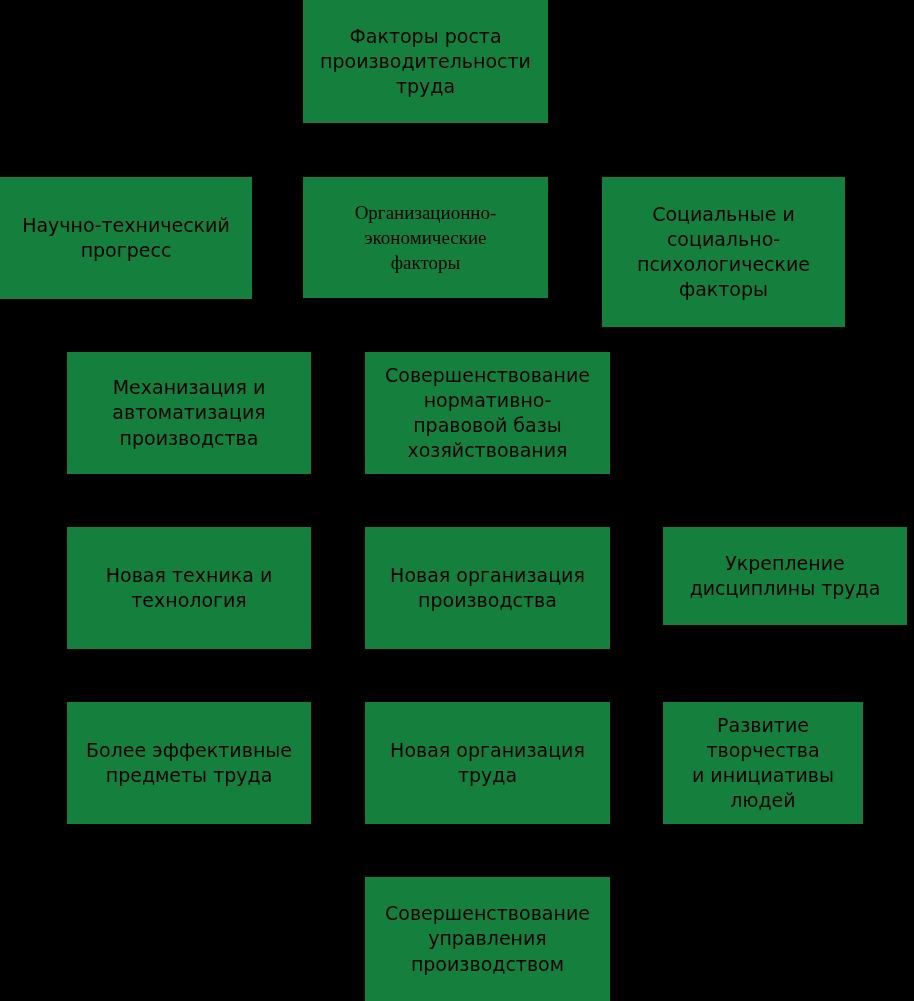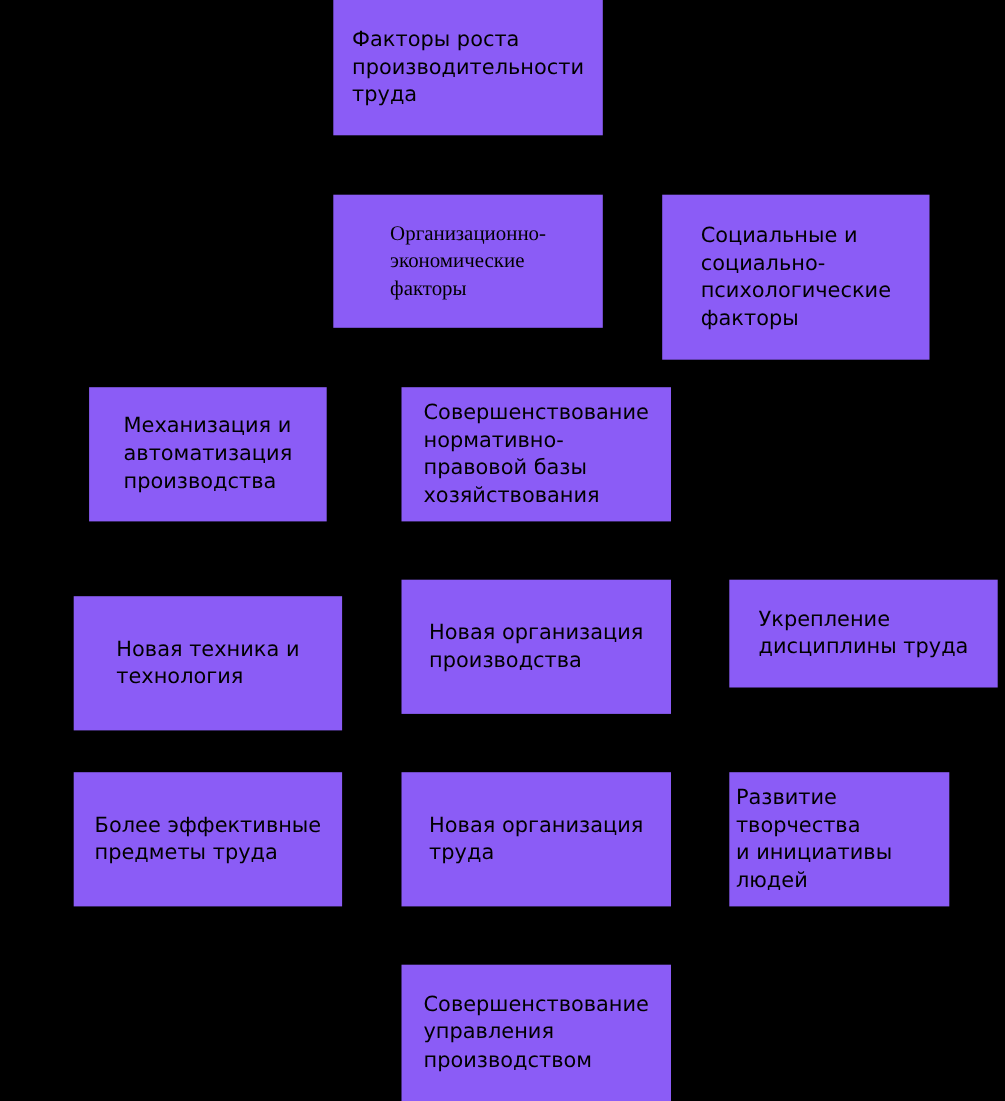--- a/index.html
+++ b/index.html
@@ -14,64 +14,66 @@
     overflow: hidden;
     font-family: "DejaVu Sans", "Liberation Sans", sans-serif;
   }
   #diagram {
     position: relative;
     width: 914px;
     height: 1001px;
   }
   .node {
     position: absolute;
-    background: #8b5cf6;
+    background: #15803d;
     color: #000000;
     box-sizing: border-box;
     display: flex;
     align-items: center;
     justify-content: center;
-    text-align: left;
+    text-align: center;
     line-height: 1.32;
     padding: 8px 6px;
     font-size: 19px;
     font-family: "DejaVu Sans", "Liberation Sans", sans-serif;
     white-space: pre-line;
   }
 </style>
 </head>
 <body>
 
 <div id="diagram">
 
   <div class="node" style="left:303px; top:0px; width:245px; height:123px;">Факторы роста
 производительности
 труда</div>
 
+  <div class="node" style="left:0px; top:177px; width:252px; height:122px;">Научно-технический
+прогресс</div>
 
   <div class="node" style="left:303px; top:177px; width:245px; height:121px;font-family:Liberation Serif, serif;">Организационно-
 экономические
 факторы</div>
 
   <div class="node" style="left:602px; top:177px; width:243px; height:150px;">Социальные и
 социально-
 психологические
 факторы</div>
 
-  <div class="node" style="left:81px; top:352px; width:216px; height:122px;">Механизация и
+  <div class="node" style="left:67px; top:352px; width:244px; height:122px;">Механизация и
 автоматизация
 производства</div>
 
   <div class="node" style="left:365px; top:352px; width:245px; height:122px;">Совершенствование
 нормативно-
 правовой базы
 хозяйствования</div>
 
 
-  <div class="node" style="left:67px; top:542px; width:244px; height:122px;">Новая техника и
+  <div class="node" style="left:67px; top:527px; width:244px; height:122px;">Новая техника и
 технология</div>
 
   <div class="node" style="left:365px; top:527px; width:245px; height:122px;">Новая организация
 производства</div>
 
   <div class="node" style="left:663px; top:527px; width:244px; height:98px;">Укрепление
 дисциплины труда</div>
 
   <div class="node" style="left:67px; top:702px; width:244px; height:122px;">Более эффективные
 предметы труда</div>

